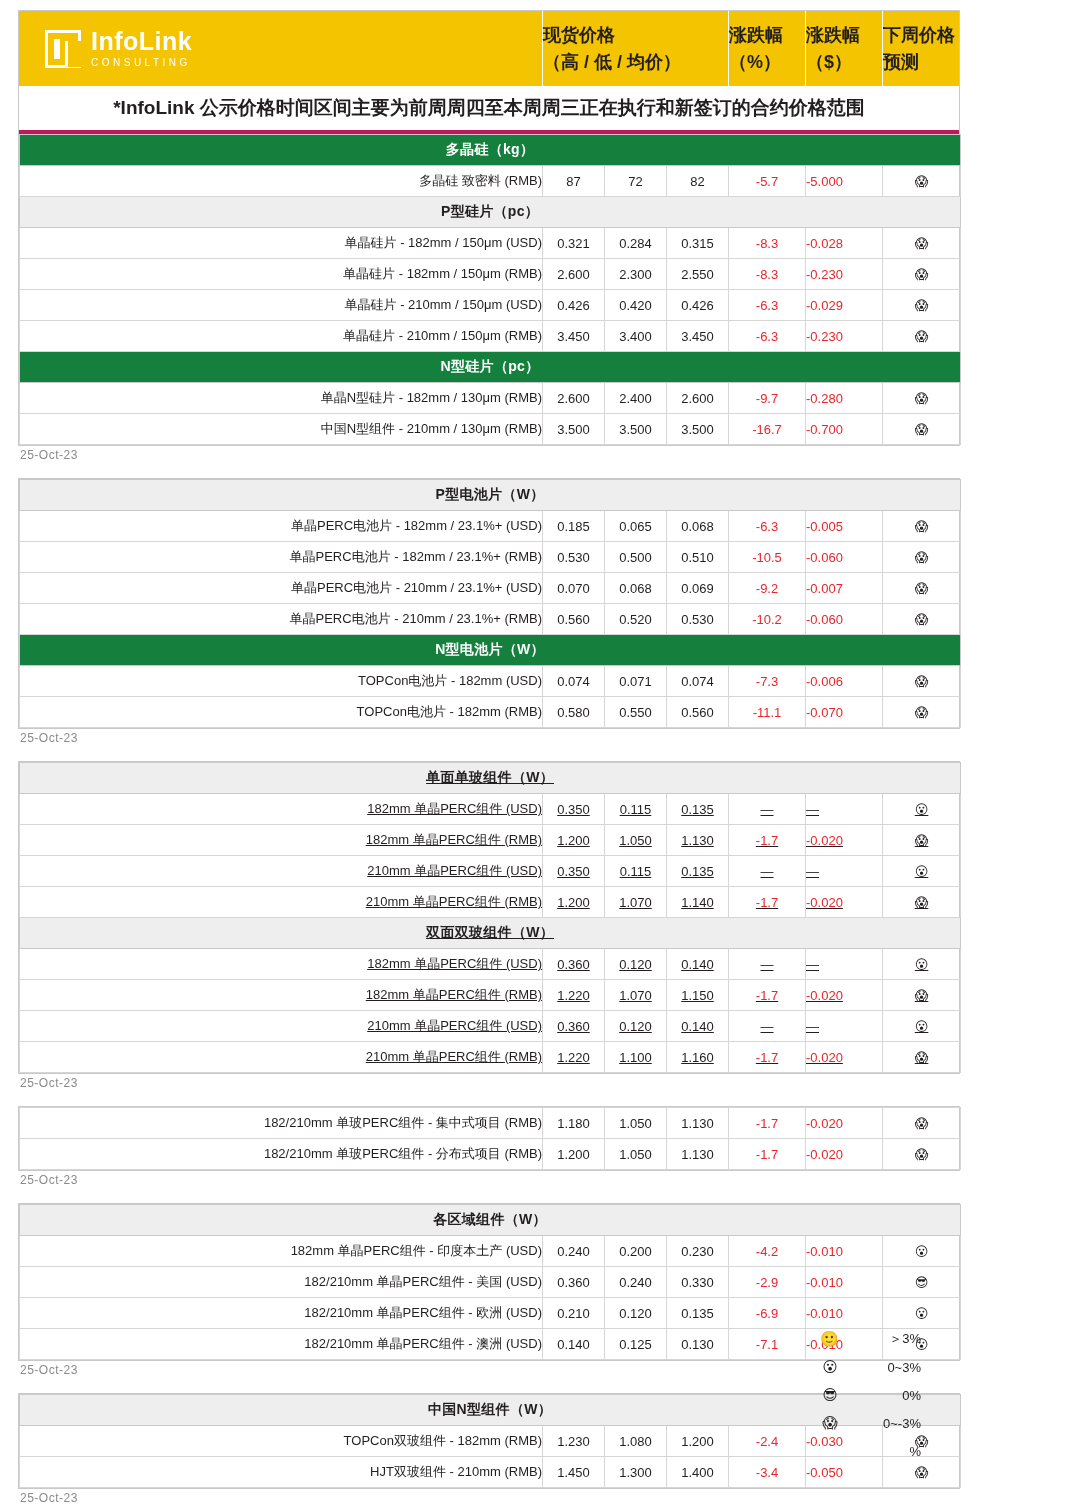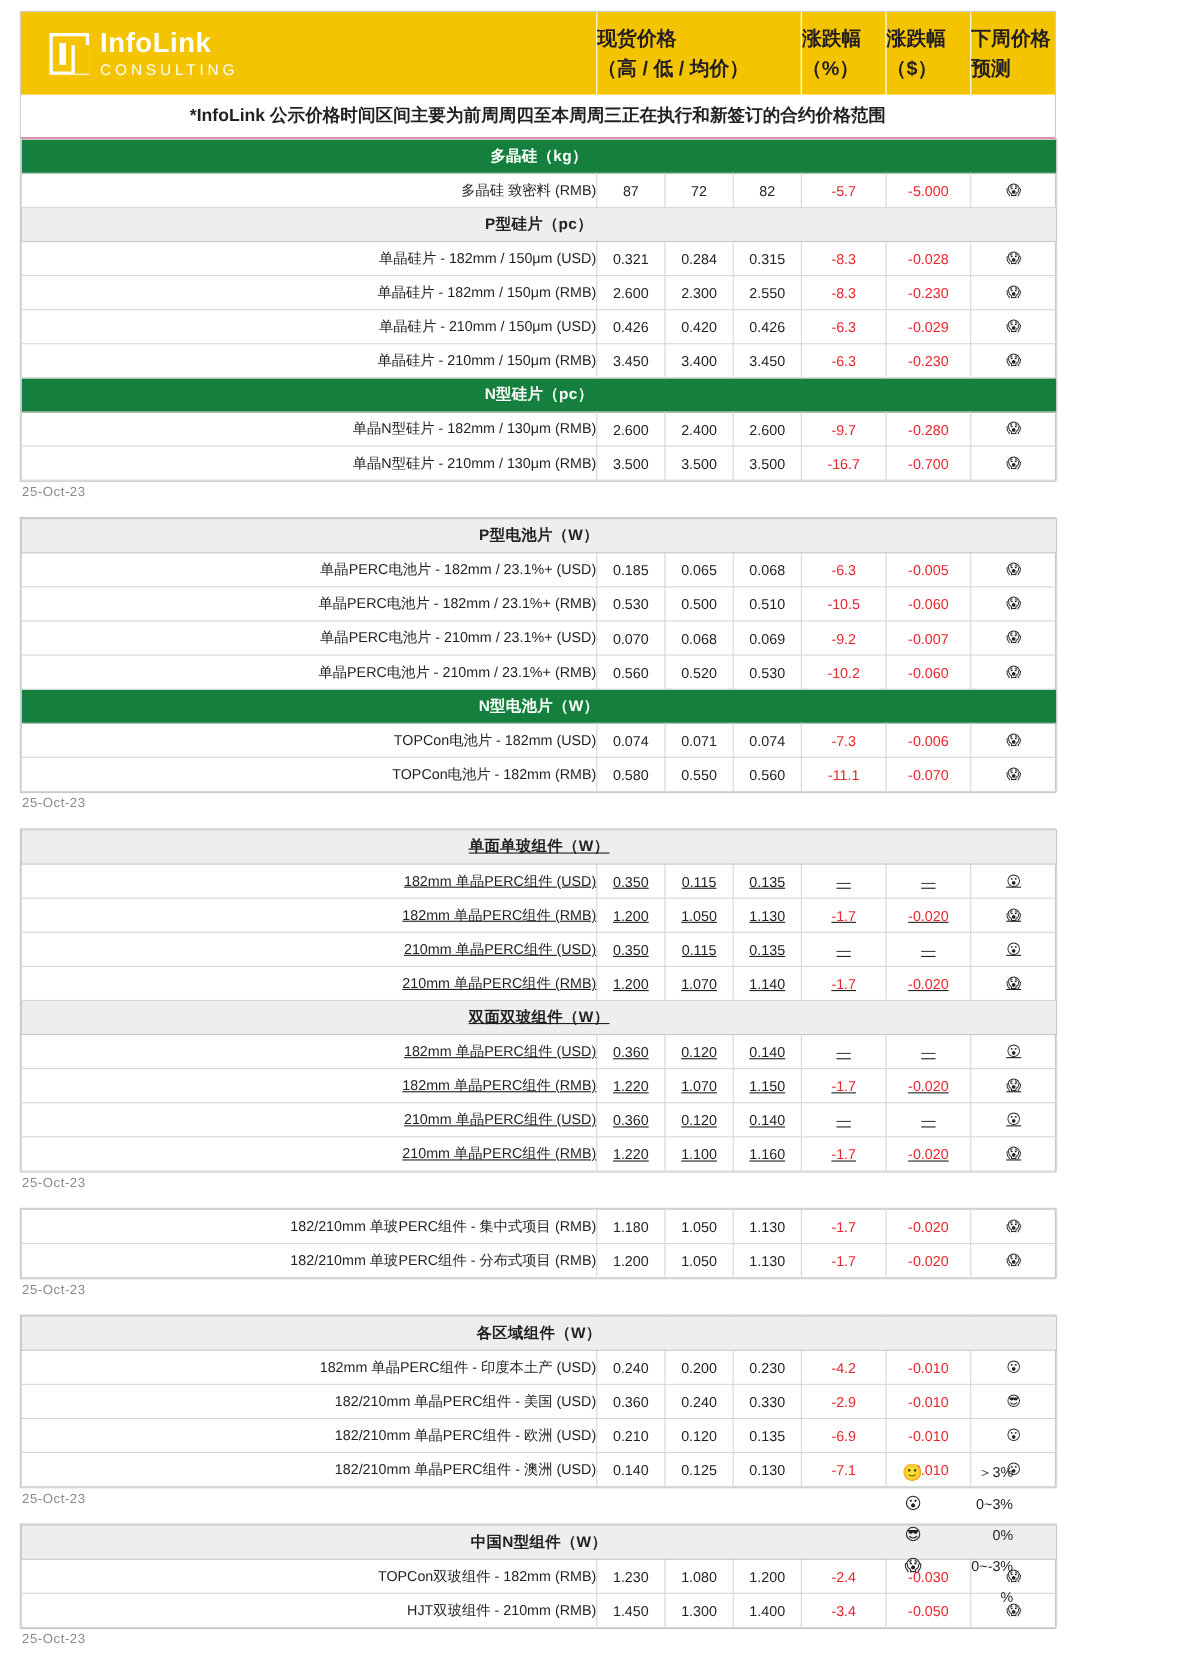--- a/index.html
+++ b/index.html
@@ -24,36 +24,36 @@
     width:36px;height:38px;border:3px solid #fff;box-sizing:border-box;position:relative;
     display:flex;align-items:center;justify-content:center;
   }
   .logo-mark:after{
     content:"";position:absolute;right:-3px;top:8px;width:16px;height:26px;
     background:#f5c400;border-left:3px solid #fff;box-sizing:border-box;
   }
   .logo-mark .bar{width:6px;height:20px;background:#fff;margin-right:12px;}
   .logo-text{line-height:1;}
   .logo-text .t1{font-size:25px;font-weight:bold;color:#fff;letter-spacing:.5px;}
-  .logo-text .t2{font-size:14px;color:#fff;letter-spacing:3.5px;margin-top:4px;}
+  .logo-text .t2{font-size:10px;color:#fff;letter-spacing:3.5px;margin-top:4px;}
 
   .hdr .h-cell{
     background:#f5c400;border-left:1px solid #fff;display:flex;flex-direction:column;
     align-items:flex-start;justify-content:center;text-align:center;
     font-size:18px;font-weight:bold;color:#231f20;height:75px;box-sizing:border-box;line-height:1.5;
   }
   .h-price{flex:0 0 186px;}
   .h-pct{flex:0 0 77px;}
   .h-usd{flex:0 0 77px;}
   .h-fore{flex:1 1 auto;font-size:13px;}
 
   
   .note{
-    text-align:center;font-size:16px;font-weight:bold;padding:9px 4px;
-    border-bottom:1px solid #be185d;background:#fff;
+    text-align:center;font-size:19px;font-weight:bold;padding:9px 4px;
+    border-bottom:4px solid #be185d;background:#fff;
   }
 
   
   table{border-collapse:collapse;width:100%;table-layout:fixed;}
   col.c-name{width:523px;}
   col.c-v{width:62px;}
   col.c-pct{width:77px;}
   col.c-usd{width:77px;}
   col.c-fore{width:78px;}
 
@@ -61,21 +61,21 @@
     background:#15803d;color:#fff;text-align:center;font-weight:bold;font-size:14px;
     padding:6px 0;border:1px solid #c9c9c9;letter-spacing:.3px;
   }
   tr.sec.light td{background:#eeeeee;color:#231f20;}
   tr.data td{
     border:1px solid #d6d6d6;font-size:13px;padding:6px 0;height:16px;
   }
   td.name{text-align:right;padding-left:10px;font-size:13px;}
   td.val{text-align:center;font-size:13px;}
   td.pct{text-align:center;color:#e8262d;font-size:13px;}
-  td.usd{text-align:center;color:#e8262d;font-size:13px;}
+  td.usd{color:#e8262d;font-size:13px;}
   td.fore{text-align:center;font-size:14px;}
   td.dash{color:#231f20;}
 
   .datestamp{
     font-size:12px;color:#8a8a8a;margin:2px 0 0 20px;letter-spacing:.5px;
   }
   .gap{height:16px;}
 
   
   .legend{
@@ -196,21 +196,21 @@
             <tr class="data">
               <td class="name">单晶N型硅片 - 182mm / 130μm (RMB)</td>
               <td class="val">2.600</td>
               <td class="val">2.400</td>
               <td class="val">2.600</td>
               <td class="pct">-9.7</td>
               <td class="usd">-0.280</td>
               <td class="fore">😱</td>
             </tr>
             <tr class="data">
-              <td class="name">单晶N型硅片 - 210mm / 130μm (RMB)</td>
+              <td class="name">中国N型组件 - 210mm / 130μm (RMB)</td>
               <td class="val">3.500</td>
               <td class="val">3.500</td>
               <td class="val">3.500</td>
               <td class="pct">-16.7</td>
               <td class="usd">-0.700</td>
               <td class="fore">😱</td>
             </tr>
           </tbody>
         </table>
       </div>

